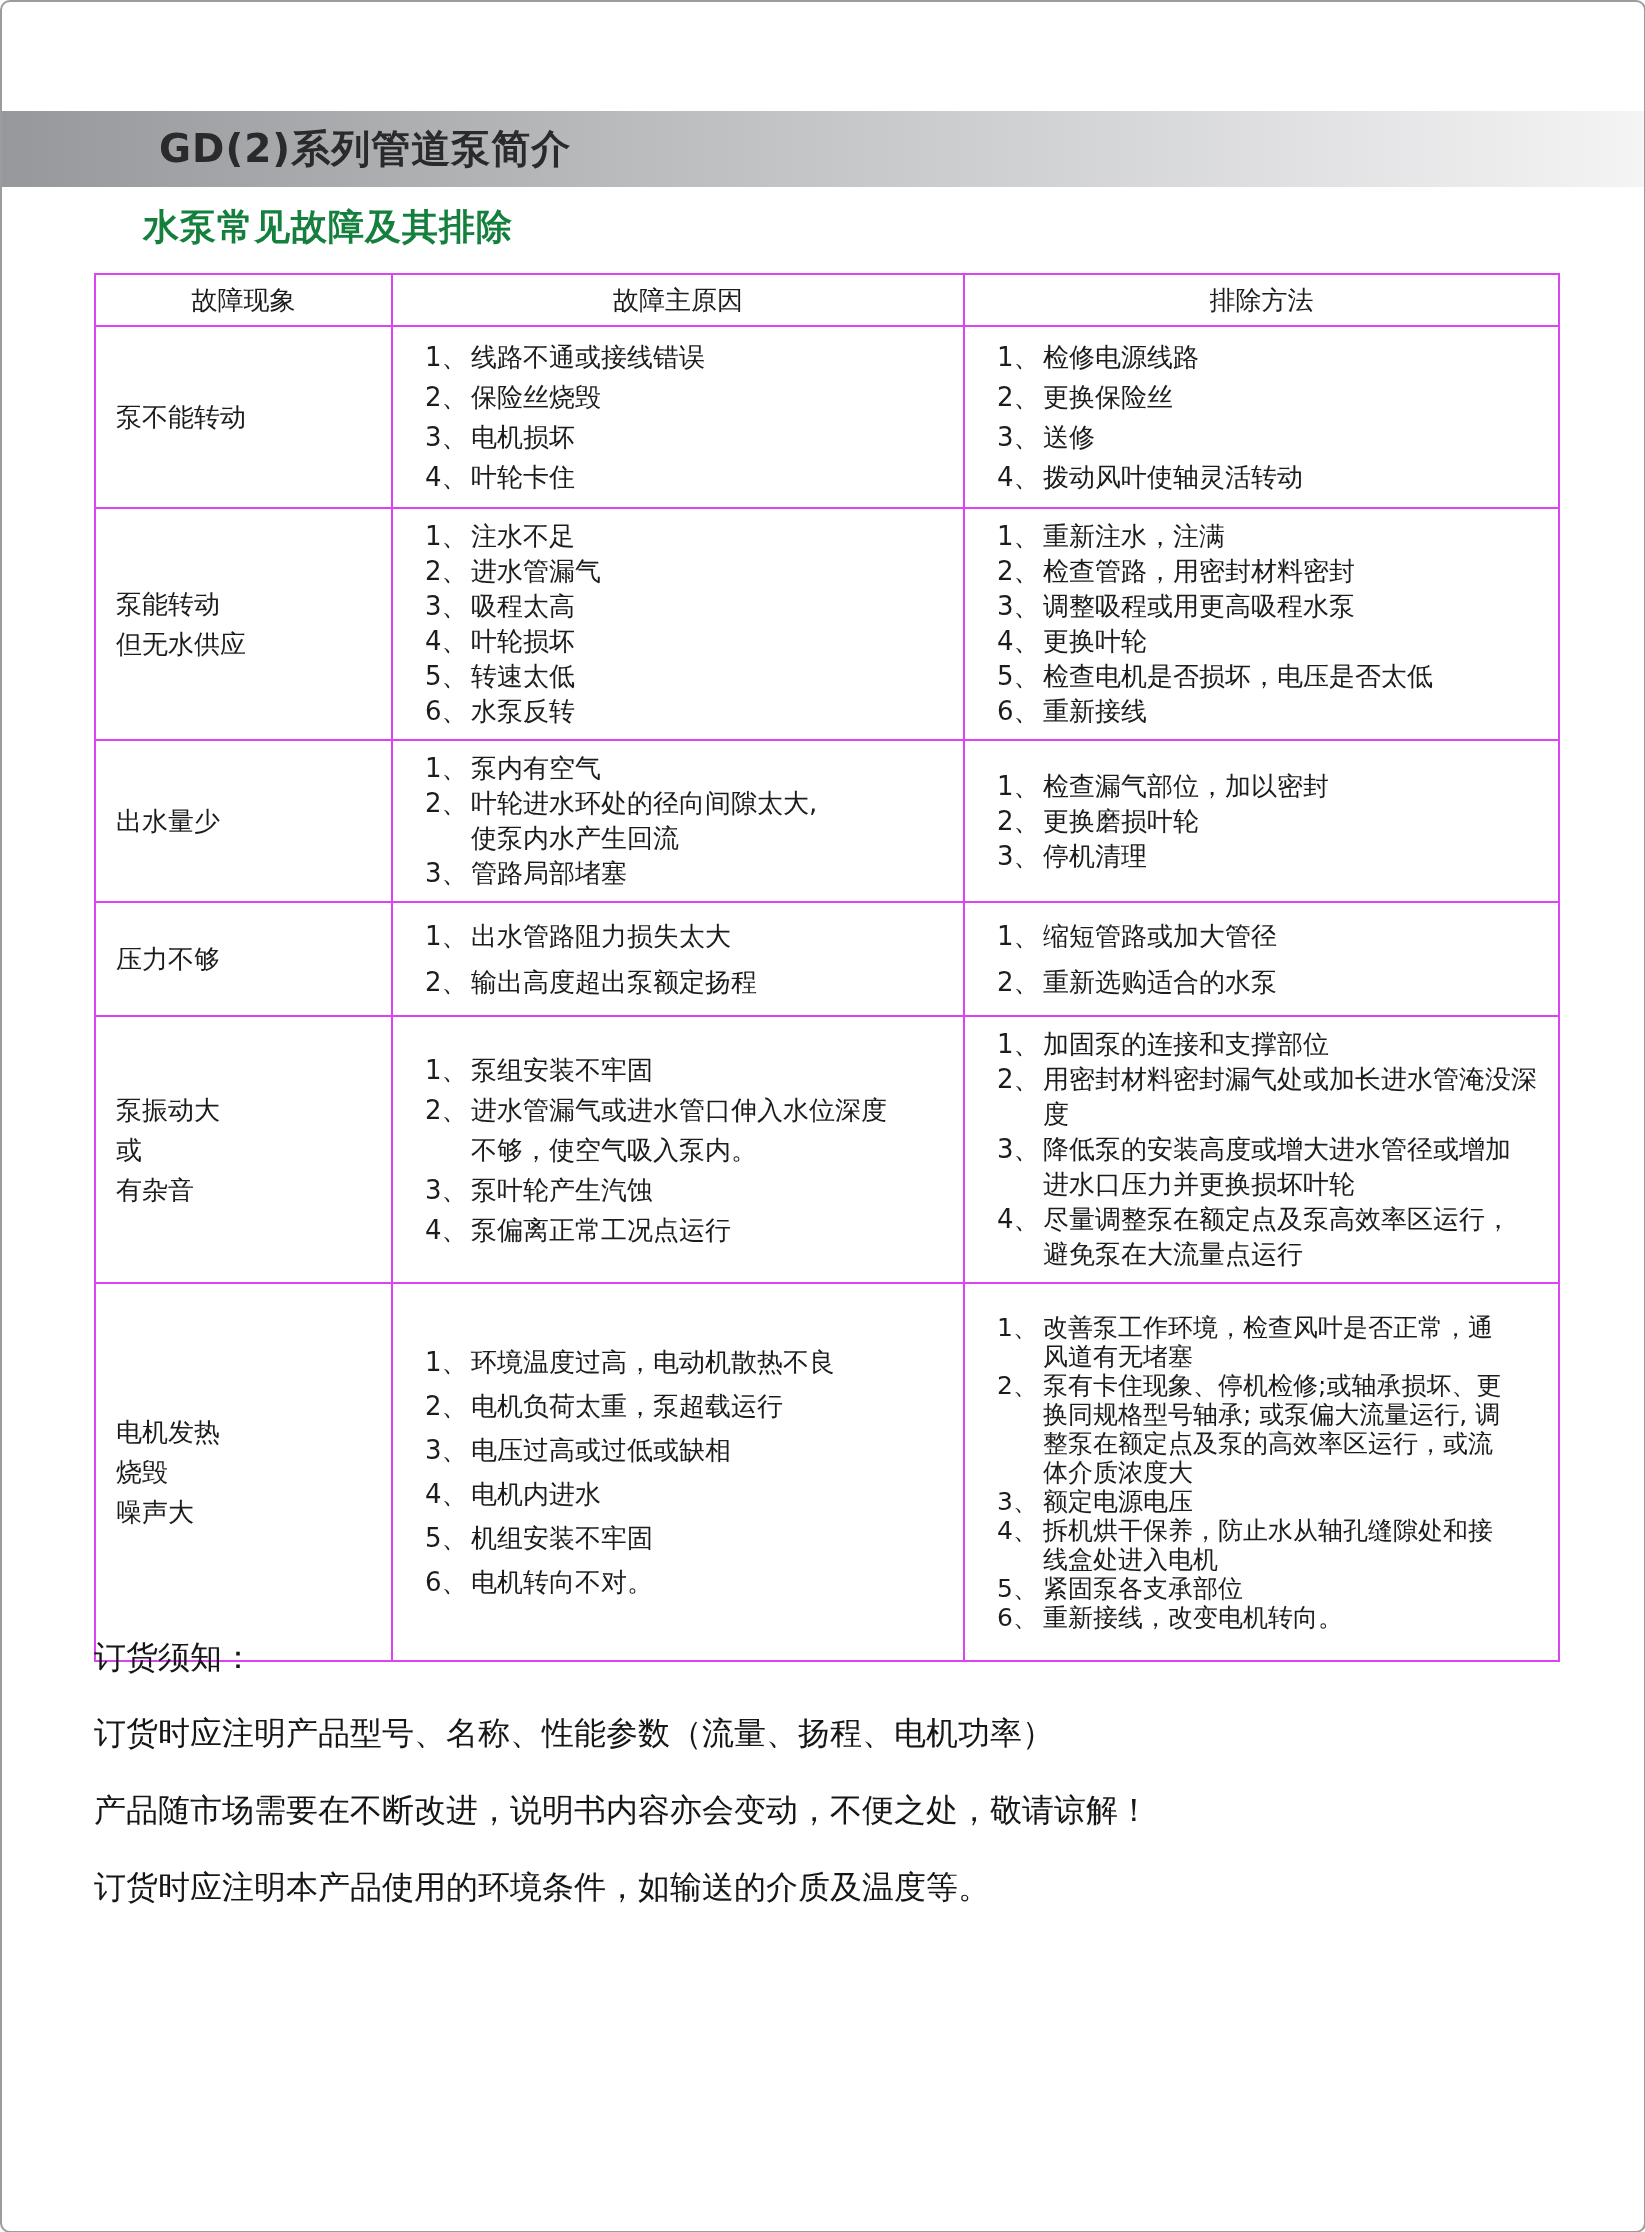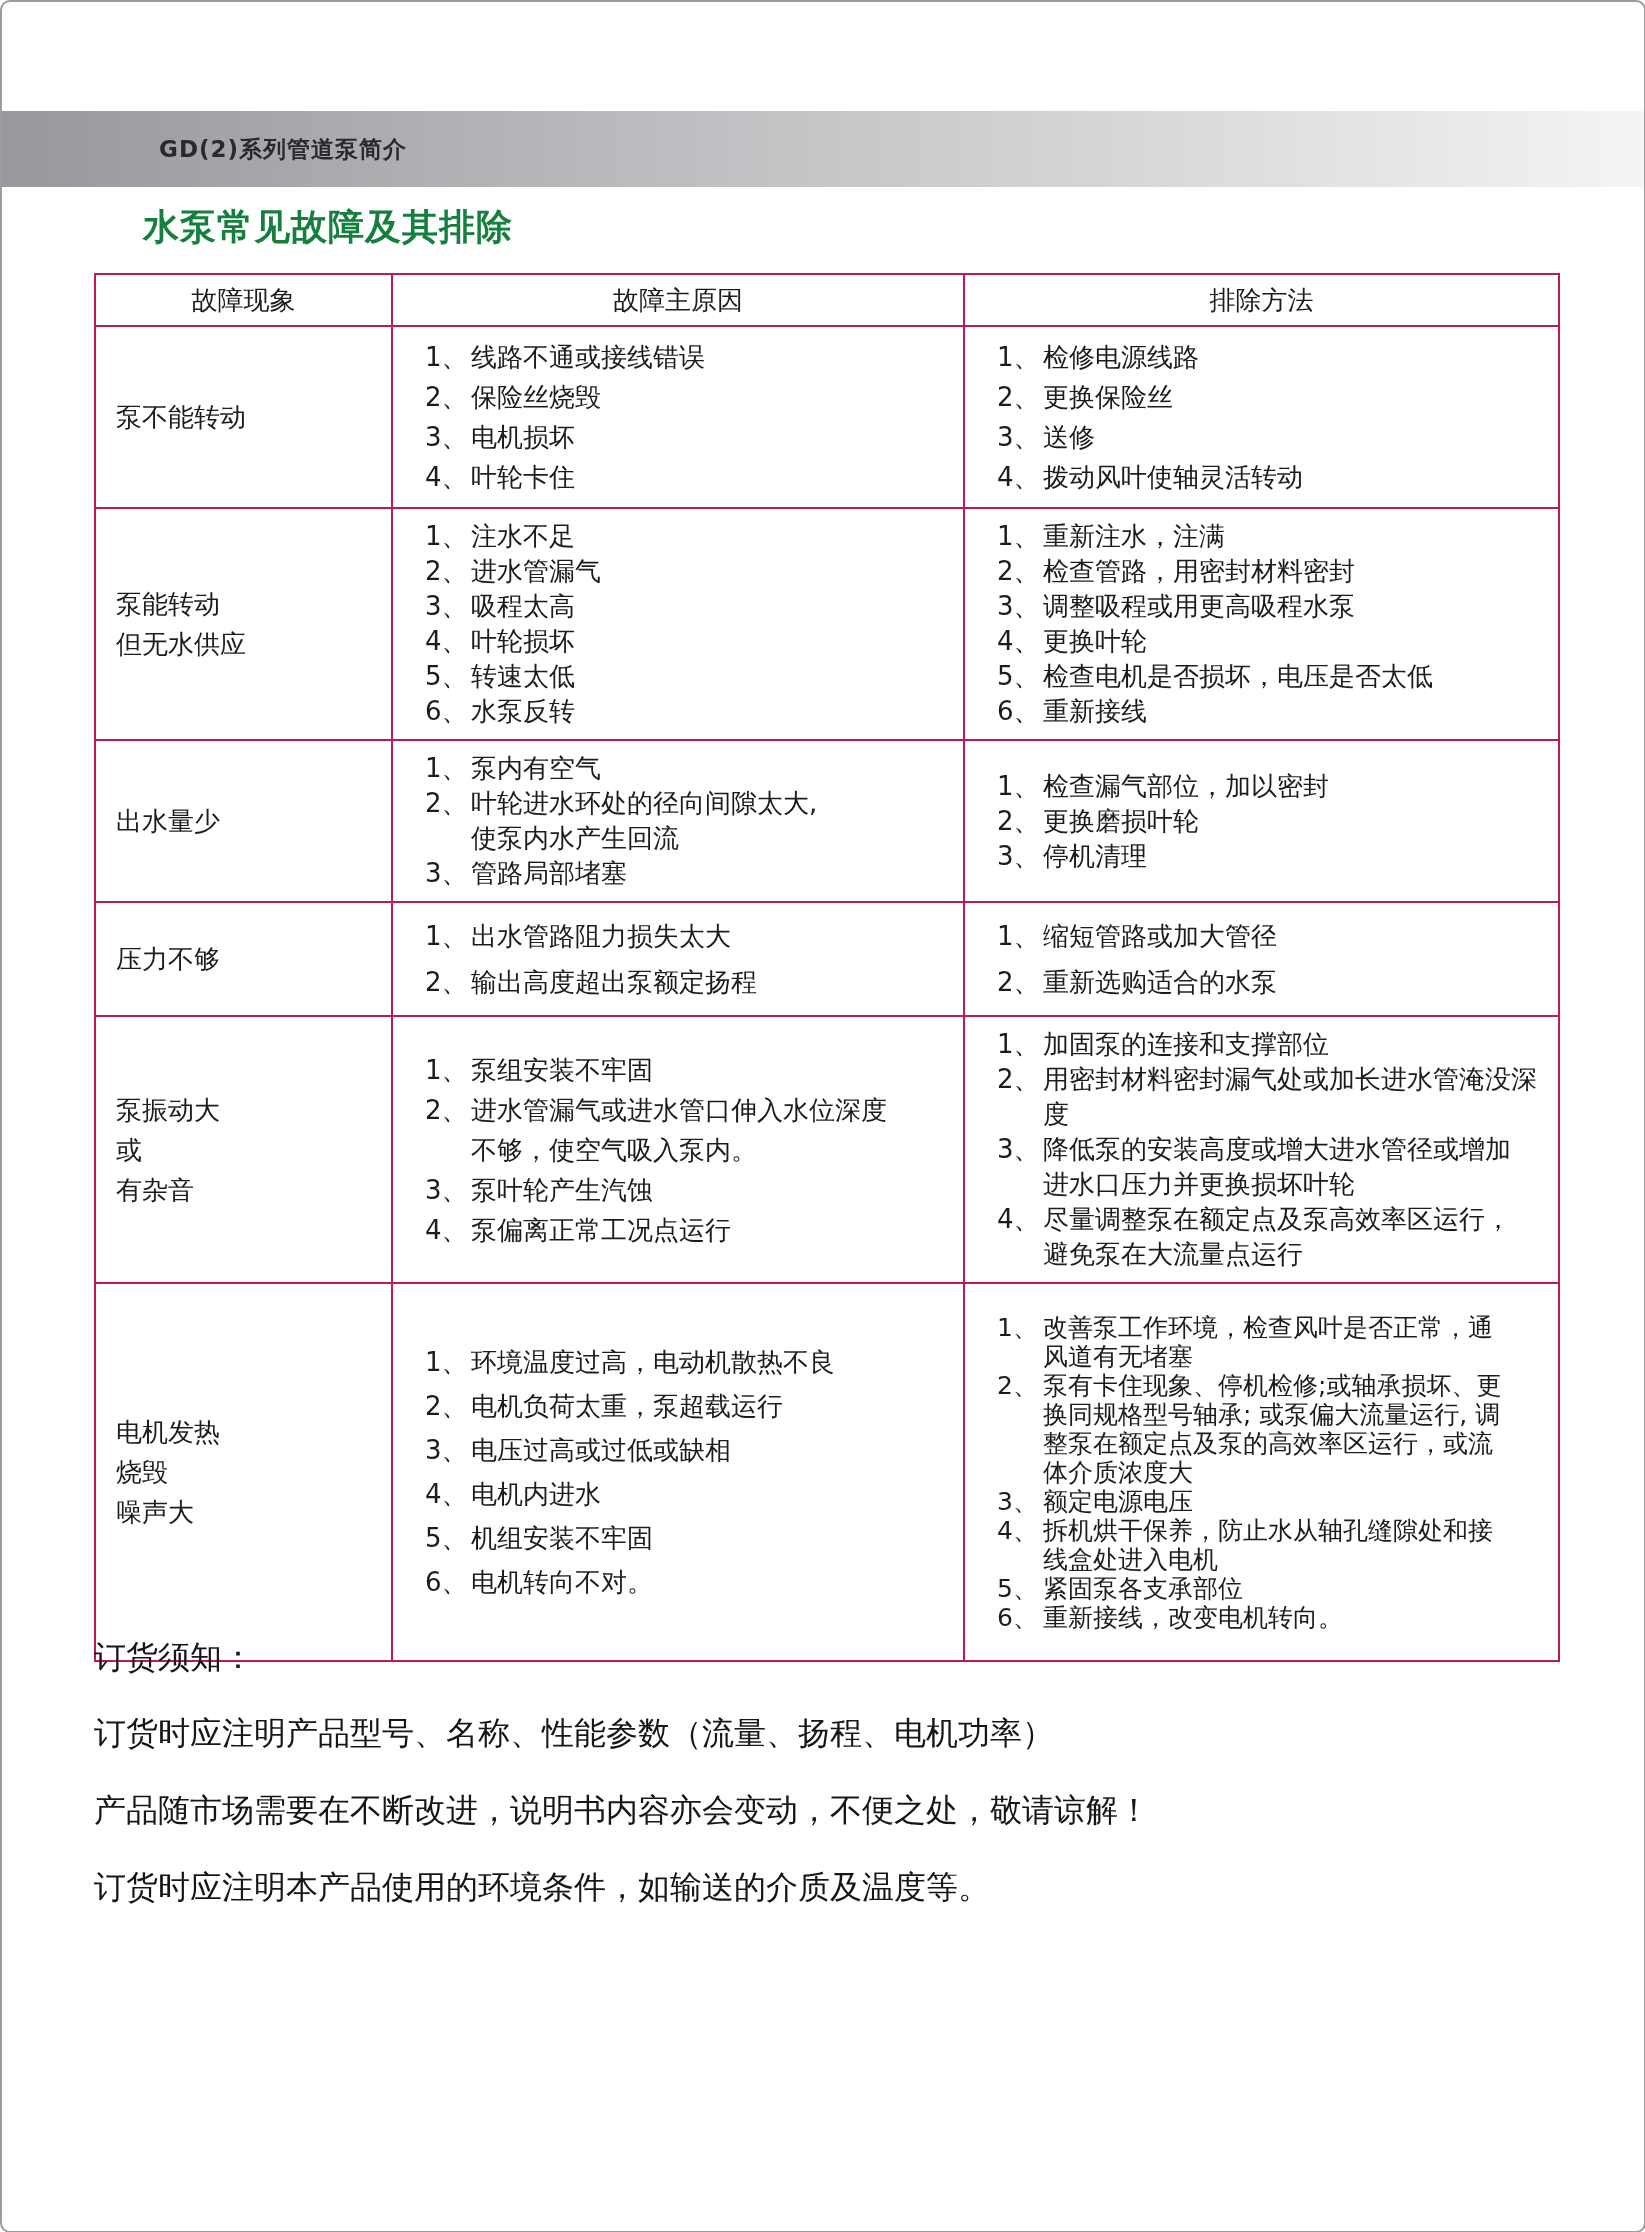--- a/index.html
+++ b/index.html
@@ -24,21 +24,21 @@
     top: 109px;
     left: 0;
     right: 0;
     height: 76px;
     background: linear-gradient(to right, #96989b, #f4f4f5);
     display: flex;
     align-items: center;
   }
   .header-title {
     margin-left: 157px;
-    font-size: 23px;
+    font-size: 39px;
     font-weight: bold;
     color: #2a2a2c;
     letter-spacing: 1px;
   }
   .section-title {
     position: absolute;
     top: 201px;
     left: 141px;
     font-size: 36px;
     font-weight: bold;
@@ -50,21 +50,21 @@
     top: 271px;
     left: 92px;
     width: 1464px;
     border-collapse: collapse;
     table-layout: fixed;
   }
   .fault-table col.c1 { width: 297px; }
   .fault-table col.c2 { width: 572px; }
   .fault-table col.c3 { width: 595px; }
   .fault-table th, .fault-table td {
-    border: 2px solid #be185d;
+    border: 2px solid #d946ef;
     vertical-align: middle;
     font-size: 26px;
     font-weight: normal;
     padding: 0;
   }
   .fault-table th {
     height: 50px;
     text-align: center;
   }
   td.phenom {

